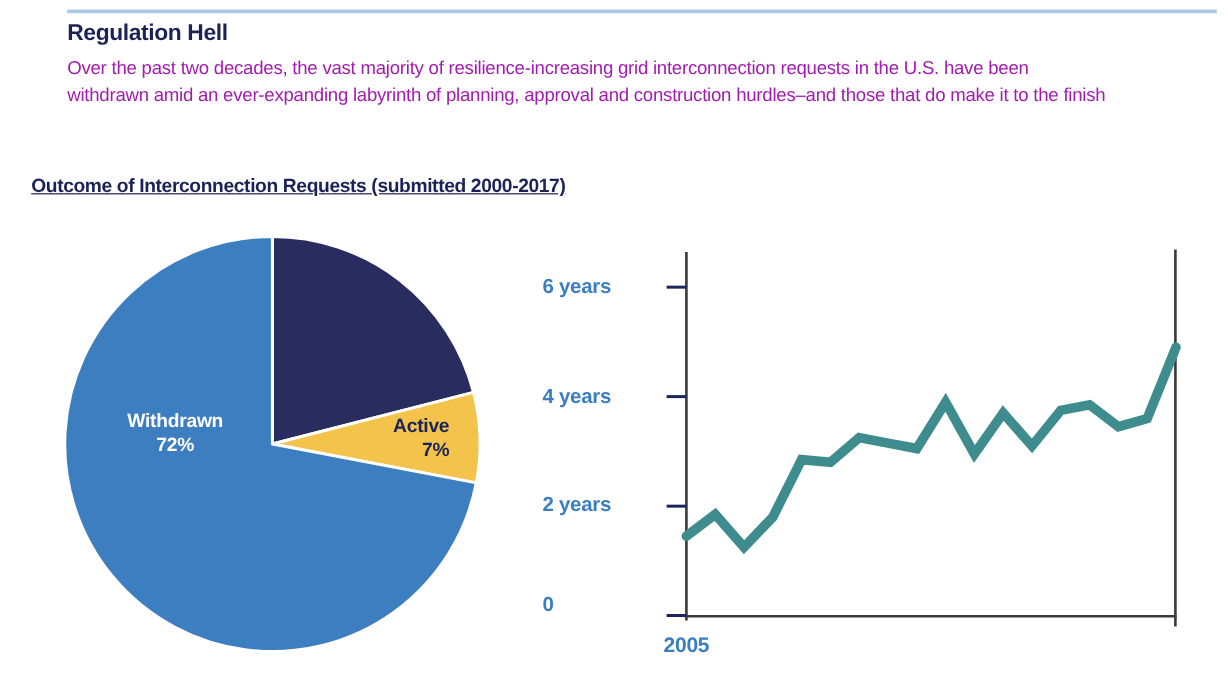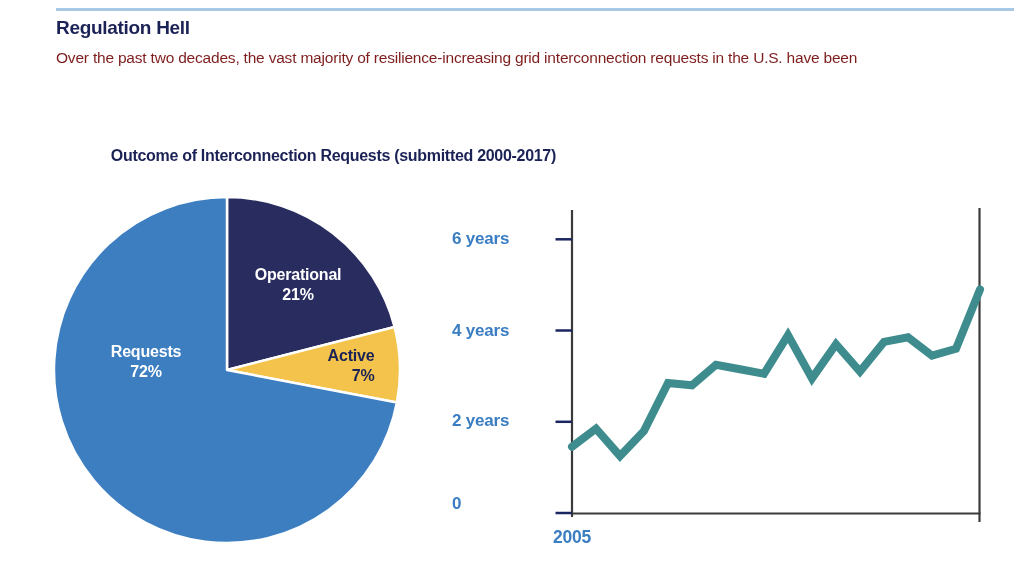--- a/index.html
+++ b/index.html
@@ -5,25 +5,25 @@
   html,body{margin:0;padding:0;background:#ffffff;}
   .page{
     position:relative;width:1024px;height:561px;background:#ffffff;overflow:hidden;
     font-family:"Liberation Sans", sans-serif;
   }
   .top-rule{position:absolute;left:56px;top:8px;width:958px;height:3px;background:#A9C8E6;}
   .page-title{
     position:absolute;left:56px;top:17px;font-size:19px;font-weight:bold;
     color:#1B2256;letter-spacing:-0.3px;
   }
-  .intro{position:absolute;left:56px;top:47px;font-size:15.5px;color:#7f1d1d;letter-spacing:-0.2px;}
+  .intro{position:absolute;left:56px;top:47px;font-size:15.5px;color:#a21caf;letter-spacing:-0.2px;}
   .intro-line{height:22px;line-height:22px;white-space:nowrap;}
   .chart-title{
     position:absolute;top:147px;font-size:16px;font-weight:bold;color:#1B2256;
-    text-align:right;letter-spacing:-0.3px;white-space:nowrap;
+    text-align:left;letter-spacing:-0.3px;white-space:nowrap;text-decoration:underline;
   }
   .pie-title{left:26px;width:530px;}
   .line-title{left:550px;width:400px;}
   #charts{position:absolute;left:0;top:0;}
   .pie-label{
     position:absolute;transform:translateX(-50%);text-align:center;
     font-weight:bold;font-size:16px;line-height:20px;letter-spacing:-0.2px;white-space:nowrap;
   }
   .pl-operational{left:298px;top:265px;color:#FFFFFF;}
   .pl-active{left:351px;top:346px;color:#1B2256;text-align:right;}
@@ -43,20 +43,21 @@
 <body>
 
 <div class="page">
 
   <div class="top-rule"></div>
 
   <div class="page-title">Regulation Hell</div>
 
   <div class="intro">
     <div class="intro-line">Over the past two decades, the vast majority of resilience-increasing grid interconnection requests in the U.S. have been</div>
+    <div class="intro-line">withdrawn amid an ever-expanding labyrinth of planning, approval and construction hurdles–and those that do make it to the finish</div>
   </div>
 
   <div class="chart-title pie-title">Outcome of Interconnection Requests (submitted 2000-2017)</div>
 
   <svg id="charts" width="1024" height="561" viewBox="0 0 1024 561">
     <g id="pie-g">
         <path d="M 227 370 L 227.0 197.0 A 173 173 0 0 1 394.6 327.0 Z" fill="#292C5F" stroke="#FFFFFF" stroke-width="2.5" stroke-linejoin="round"></path>
         <path d="M 227 370 L 394.6 327.0 A 173 173 0 0 1 396.9 402.4 Z" fill="#F3C34B" stroke="#FFFFFF" stroke-width="2.5" stroke-linejoin="round"></path>
         <path d="M 227 370 L 396.9 402.4 A 173 173 0 1 1 227.0 197.0 Z" fill="#3D7EC1" stroke="#FFFFFF" stroke-width="2.5" stroke-linejoin="round"></path>
       </g>
@@ -65,30 +66,26 @@
         <path d="M 979.5 208 L 979.5 522" fill="none" stroke="#3B3B3B" stroke-width="2.2"></path>
         <path d="M 571 513.5 L 980.5 513.5" fill="none" stroke="#3B3B3B" stroke-width="2.2"></path>
         <path d="M 555.5 513.0 L 572 513.0" fill="none" stroke="#1B2661" stroke-width="2.5"></path>
         <path d="M 555.5 421.8 L 572 421.8" fill="none" stroke="#1B2661" stroke-width="2.5"></path>
         <path d="M 555.5 330.5 L 572 330.5" fill="none" stroke="#1B2661" stroke-width="2.5"></path>
         <path d="M 555.5 239.3 L 572 239.3" fill="none" stroke="#1B2661" stroke-width="2.5"></path>
         <path d="M 572.0 446.8 L 596.0 428.6 L 620.0 456.0 L 644.0 430.9 L 668.0 383.0 L 692.0 385.3 L 716.0 364.7 L 740.0 369.3 L 764.0 373.8 L 788.0 335.1 L 812.0 378.4 L 836.0 344.2 L 860.0 371.6 L 884.0 341.9 L 908.0 337.3 L 932.0 355.6 L 956.0 348.8 L 980.0 289.4" fill="none" stroke="#3E8C8E" stroke-width="8" stroke-linecap="round" stroke-linejoin="miter"></path>
       </g>
   </svg>
 
-  <div class="pie-label pl-operational">
-    <div>Operational</div>
-    <div>21%</div>
-  </div>
   <div class="pie-label pl-active">
     <div>Active</div>
     <div>7%</div>
   </div>
   <div class="pie-label pl-withdrawn">
-    <div>Requests</div>
+    <div>Withdrawn</div>
     <div>72%</div>
   </div>
 
   <div class="ytick ytick-6">6 years</div>
   <div class="ytick ytick-4">4 years</div>
   <div class="ytick ytick-2">2 years</div>
   <div class="ytick ytick-0">0</div>
 
   <div class="xtick xtick-left">2005</div>
   <div class="xtick xtick-right">2022</div>

